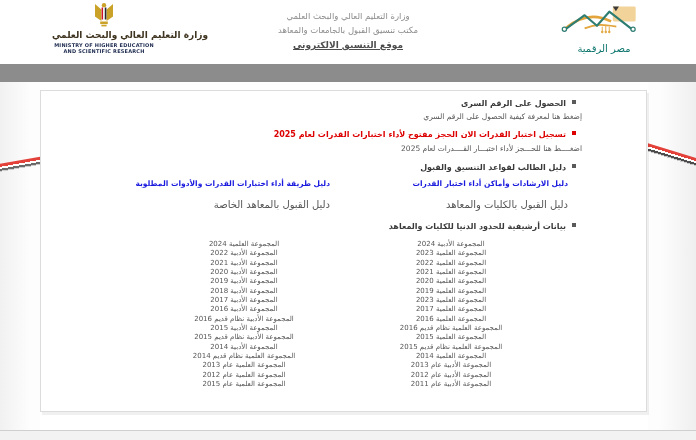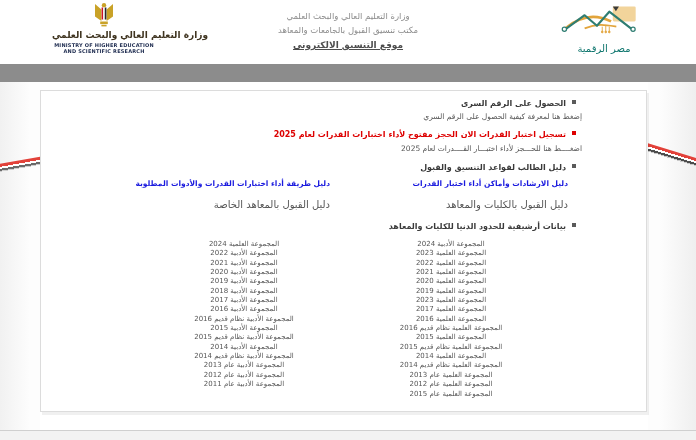--- a/index.html
+++ b/index.html
@@ -199,21 +199,20 @@
 
         <span class="arch-cell">المجموعة الأدبية 2015</span>
         <span class="arch-cell">المجموعة العلمية 2015</span>
 
         <span class="arch-cell">المجموعة الأدبية نظام قديم 2015</span>
         <span class="arch-cell">المجموعة العلمية نظام قديم 2015</span>
 
         <span class="arch-cell">المجموعة الأدبية 2014</span>
         <span class="arch-cell">المجموعة العلمية 2014</span>
 
-        <span class="arch-cell">المجموعة الأدبية نظام قديم 2014</span>
         <span class="arch-cell">المجموعة العلمية نظام قديم 2014</span>
 
         <span class="arch-cell">المجموعة الأدبية عام 2013</span>
         <span class="arch-cell">المجموعة العلمية عام 2013</span>
 
         <span class="arch-cell">المجموعة الأدبية عام 2012</span>
         <span class="arch-cell">المجموعة العلمية عام 2012</span>
 
         <span class="arch-cell">المجموعة الأدبية عام 2011</span>
         <span class="arch-cell">المجموعة العلمية عام 2015</span>

